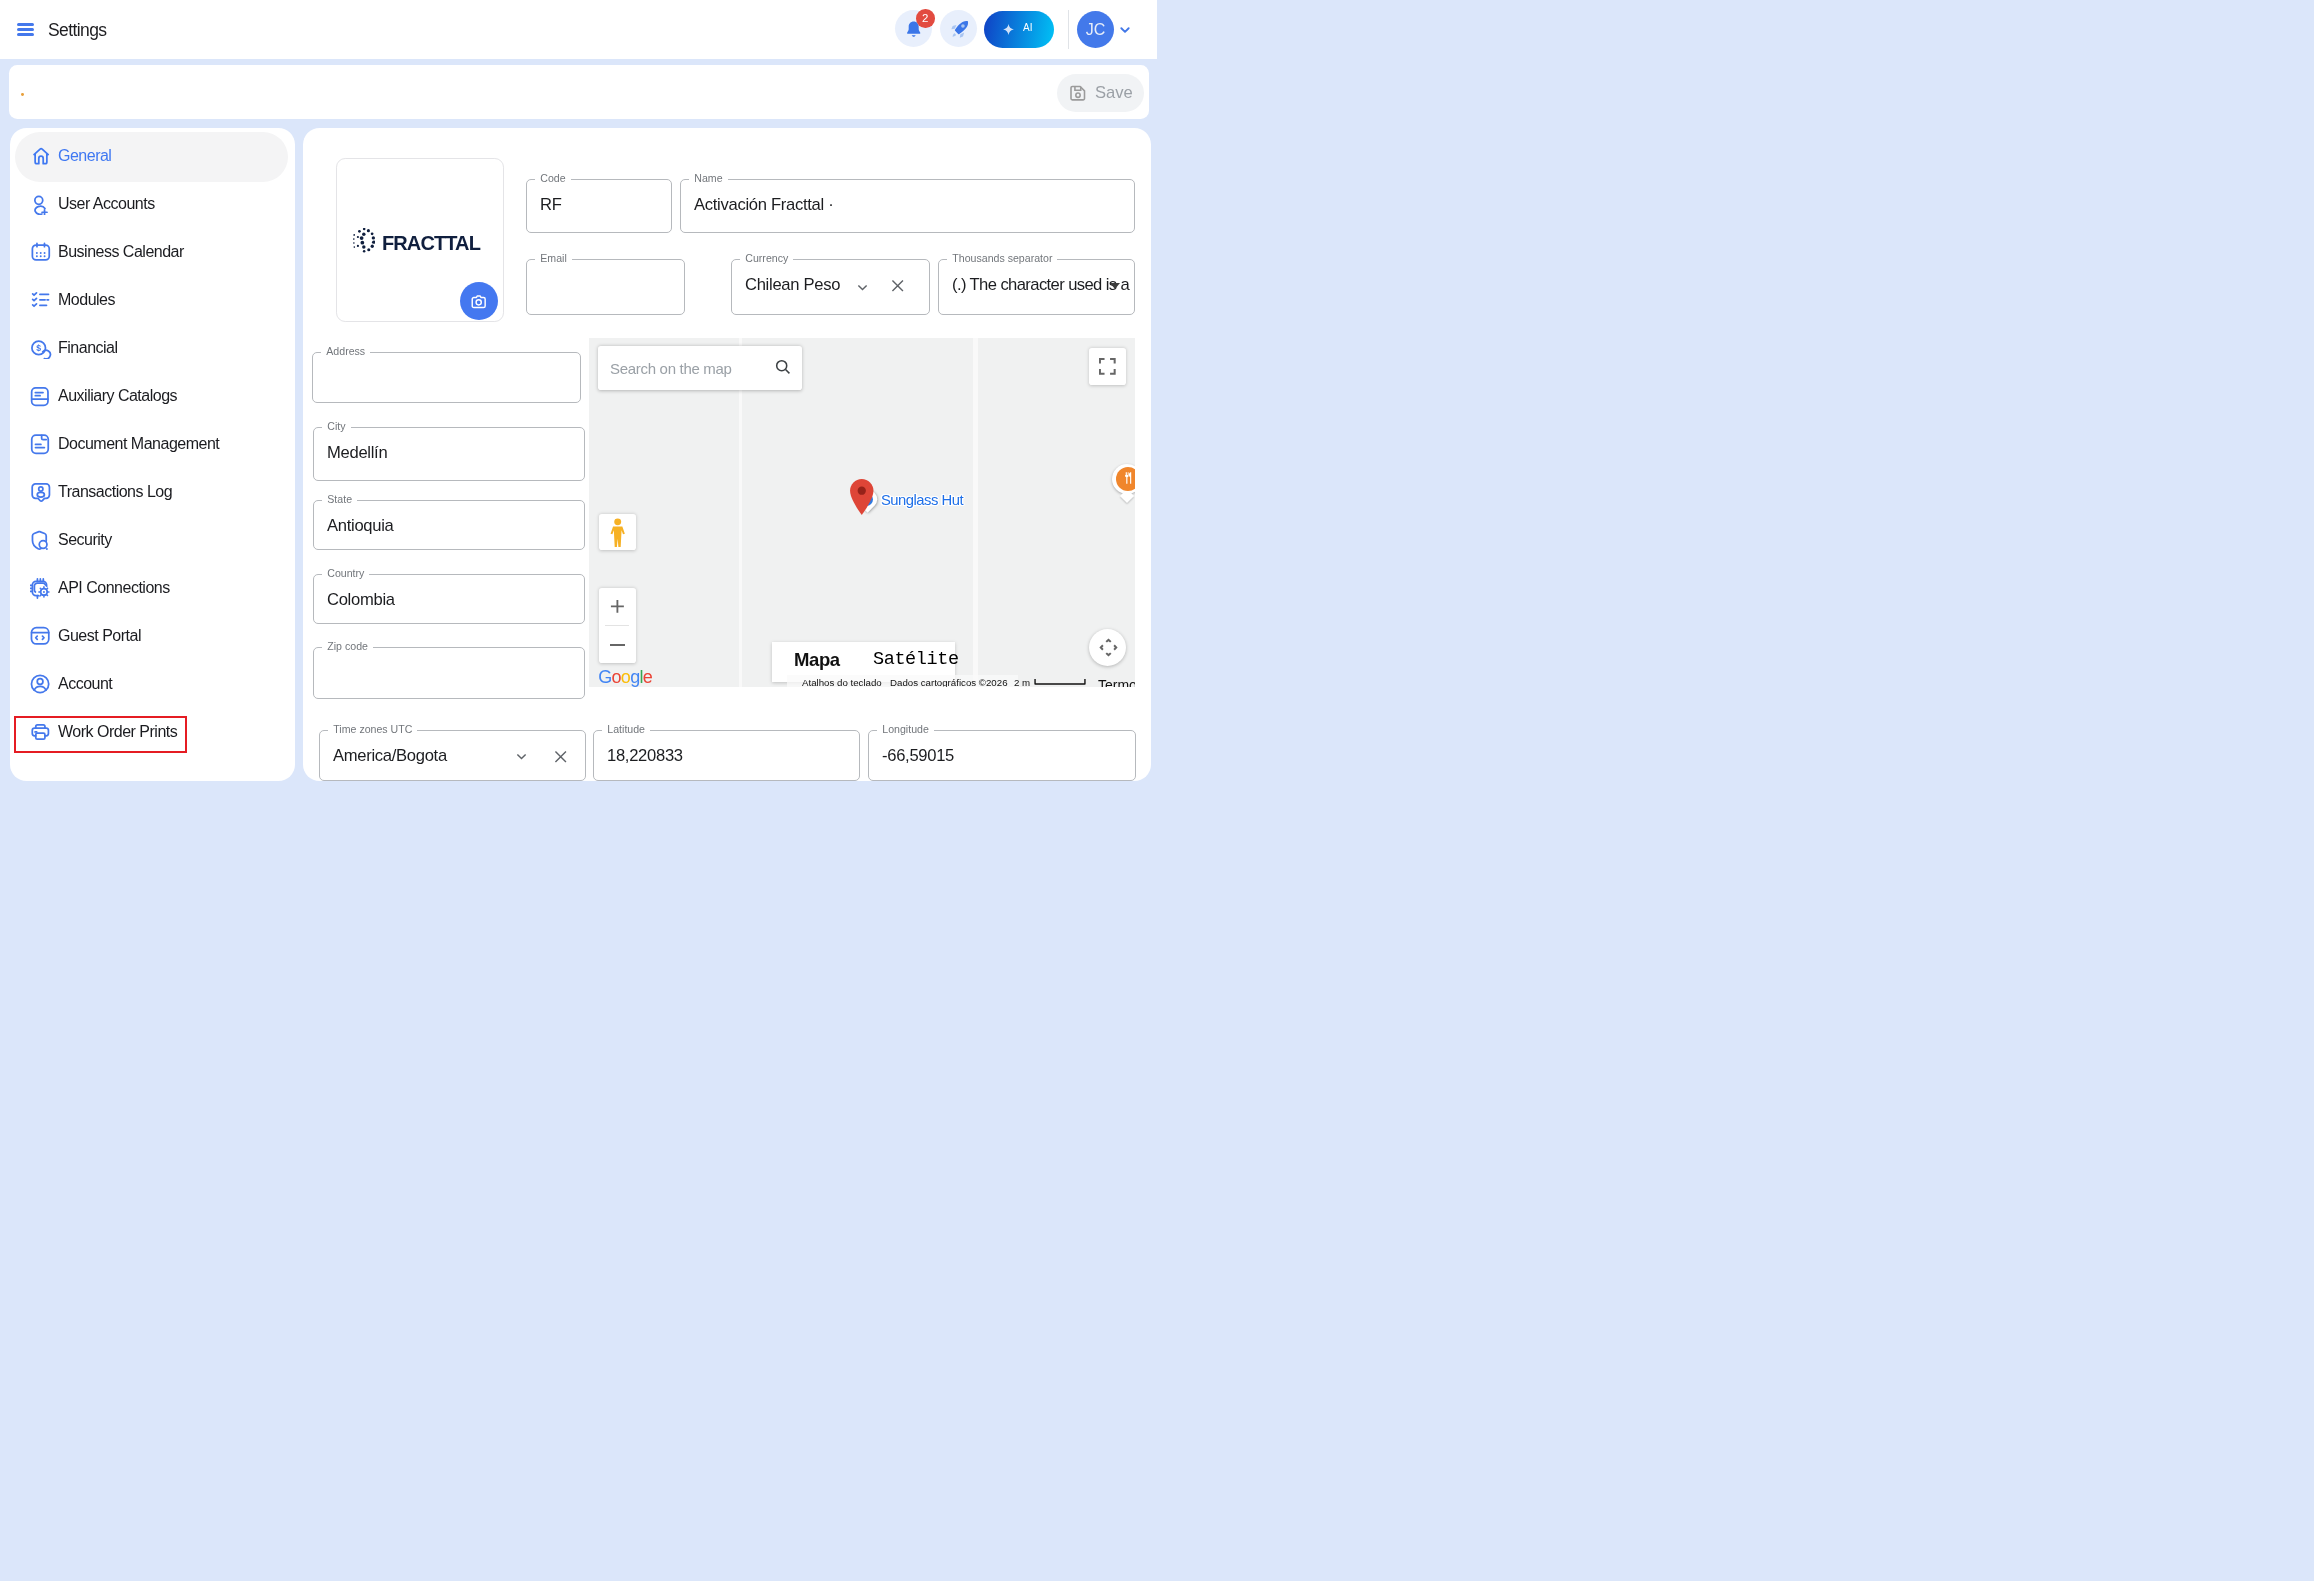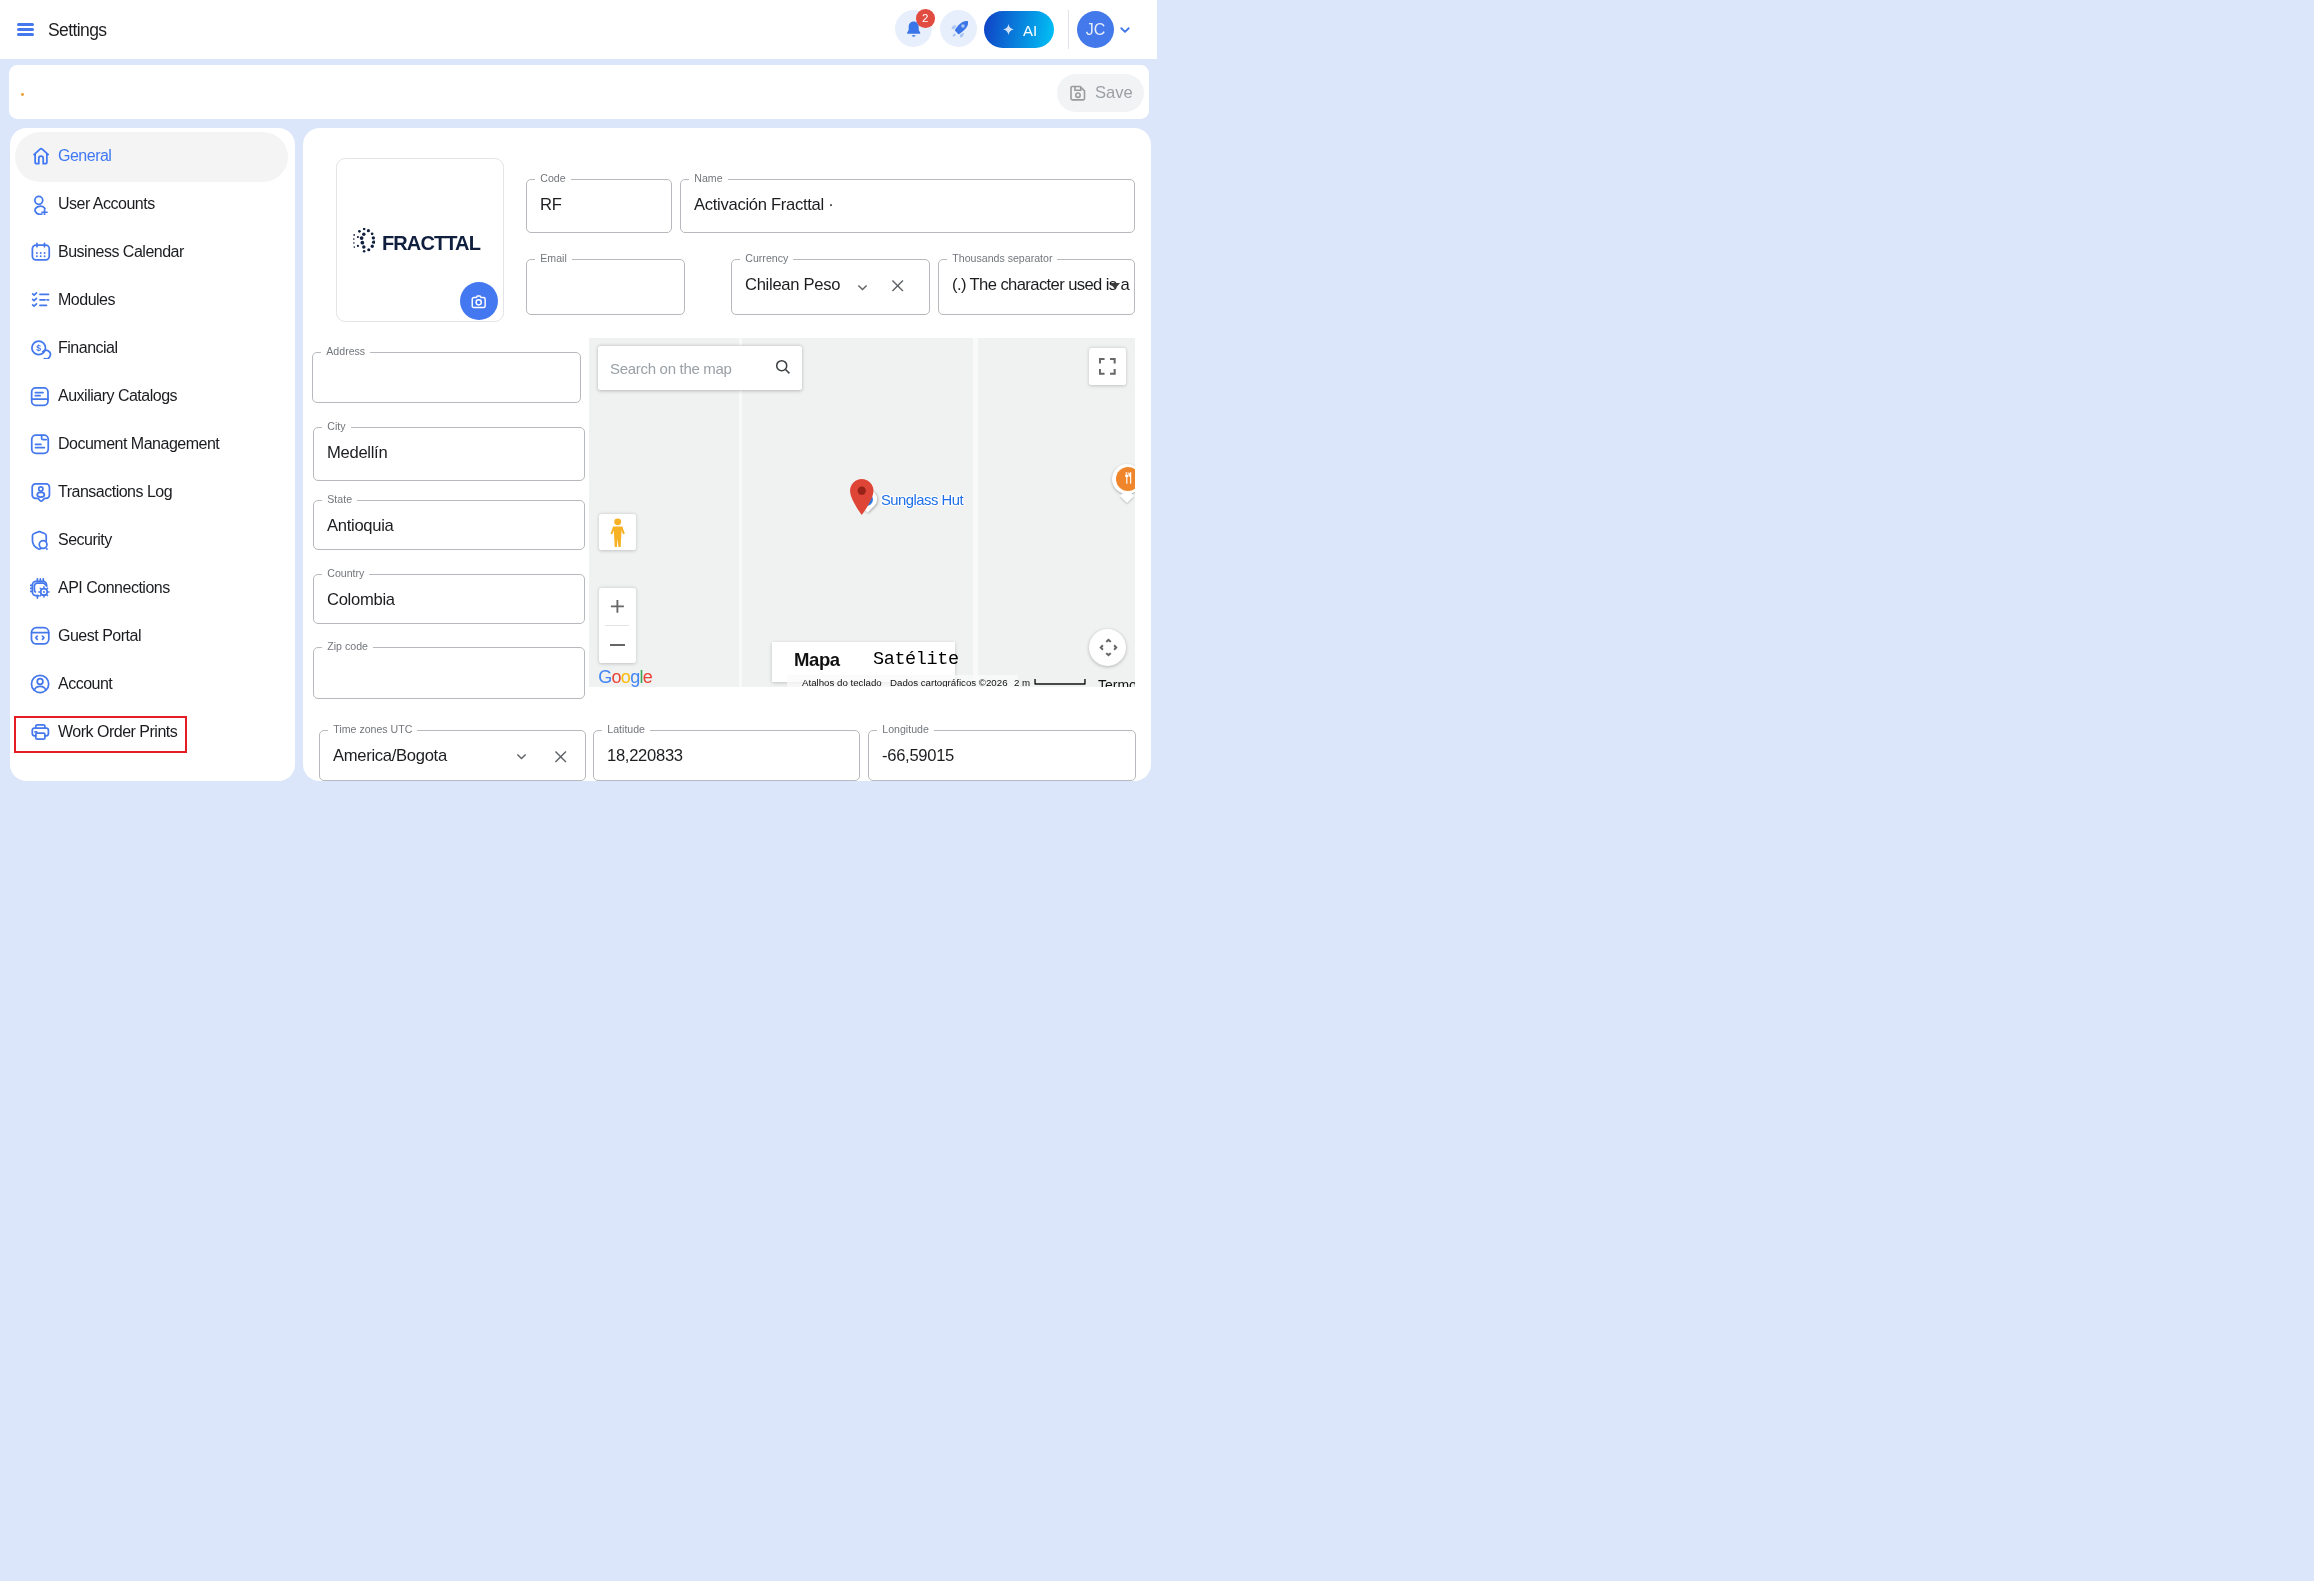--- a/index.html
+++ b/index.html
@@ -40,21 +40,21 @@
     <path fill="#a9c5f1" d="M16.8 15.2l-.9 3.2c-.1.5-.5.9-1 1.1l-2.6 1 .6-3.6z"></path>
     <path fill="#a9c5f1" d="M6.3 16.2c-1 .5-1.6 3-1.4 3.3.2.2 2.8-.4 3.3-1.4.4-.7-.2-1.1-.6-1.5-.4-.4-.8-.8-1.3-.4z"></path>
     <path fill="#3b76e8" d="M20.7 3.3c-.2-.2-2.8-.6-5 .5-1.7.8-3.6 2.5-5.3 4.3-1.1 1.2-2.2 2.7-3.1 4.1-.3.4-.2.9.1 1.2l3.2 3.2c.3.3.8.4 1.2.1 1.4-.9 2.9-2 4.1-3.1 1.8-1.7 3.5-3.6 4.3-5.3 1.1-2.2.7-4.8.5-5z"></path>
     <circle cx="15.6" cy="8.4" r="1.9" fill="#a9c5f1"></circle>
   </svg>
 
   <div class="abs" style="left:984px;top:11px;width:70px;height:37px;border-radius:19.4px;background:linear-gradient(100deg,#1040c4 0%,#00c3f6 100%);"></div>
   <svg class="abs" viewBox="0 0 24 24" style="left:1002px;top:23px;width:13px;height:13px;">
     <path fill="#cfe0f8" d="M12 2c.6 5.4 4.6 9.4 10 10-5.4.6-9.4 4.6-10 10-.6-5.4-4.6-9.4-10-10 5.4-.6 9.4-4.6 10-10z"></path>
   </svg>
-  <div class="abs" style="left:1023px;top:22px;font-size:15px;color:#fff;">AI</div>
+  <div class="abs" style="left:1023px;top:22px;font-size:10px;color:#fff;">AI</div>
 
   <div class="abs" style="left:1068px;top:10px;width:1.4px;height:39px;background:#e0e3e7;"></div>
 
   <div class="abs" style="left:1077px;top:11px;width:37px;height:37px;border-radius:50%;background:#4379ea;color:#e8eef9;font-size:16px;display:flex;align-items:center;justify-content:center;">JC</div>
   <svg class="abs" viewBox="0 0 12 8" style="left:1120px;top:27px;width:10px;height:6.5px;">
     <path d="M1.5 1.5 6 6 10.5 1.5" fill="none" stroke="#4177e8" stroke-width="2.3" stroke-linecap="round" stroke-linejoin="round"></path>
   </svg>
 
   <div class="abs" style="left:9.2px;top:65px;width:1140px;height:54px;background:#fff;border-radius:8.3px;"></div>
   <div class="abs" style="left:21px;top:93px;width:2.8px;height:2.8px;border-radius:50%;background:#e8a03c;"></div>

